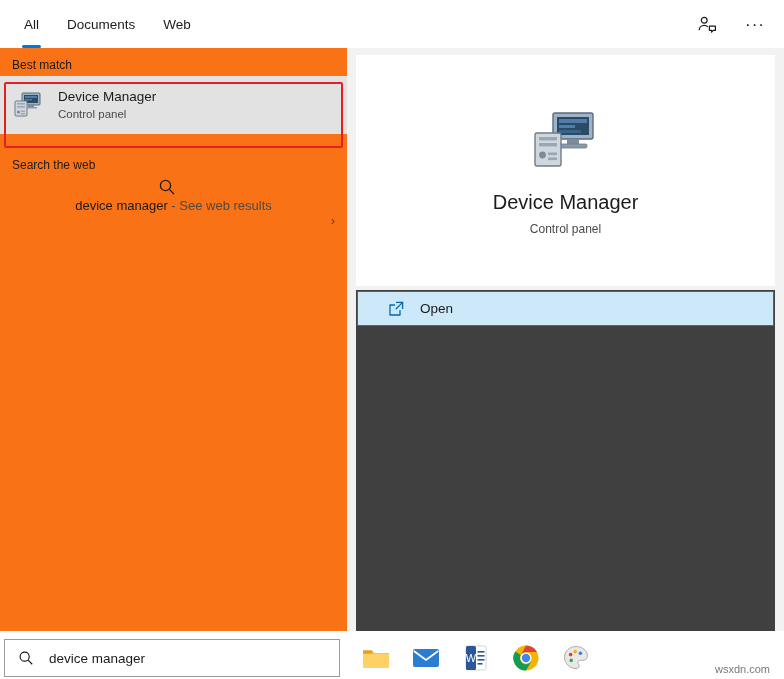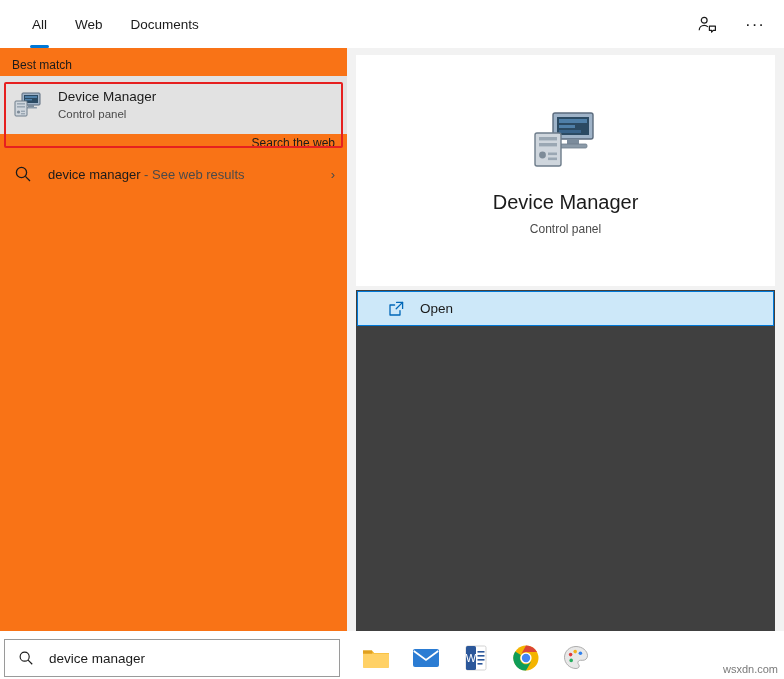--- a/index.html
+++ b/index.html
@@ -11,21 +11,21 @@
     color:#1b1b1b;
     overflow:hidden;
     position:relative;
   }
   
   .topbar{
     position:absolute;left:0;top:0;width:784px;height:48px;
     background:#ffffff;
     display:flex;align-items:center;
   }
-  .tabs{display:flex;align-items:center;height:48px;padding-left:18px;}
+  .tabs{display:flex;align-items:center;height:48px;padding-left:10px;}
   .tab{
     position:relative;
     height:48px;display:flex;align-items:center;justify-content:center;
     padding:0 14px;
     font-size:13.5px;color:#1b1b1b;
     cursor:default;
   }
   .tab.active{font-weight:400;}
   .tab.active:after{
     content:"";position:absolute;left:12px;right:12px;bottom:0;height:3px;
@@ -70,21 +70,21 @@
   }
   .result-icon{
     width:32px;height:32px;margin-right:14px;
     display:flex;align-items:center;justify-content:center;
     flex:0 0 32px;
   }
   .result-text{display:flex;flex-direction:column;justify-content:center;}
   .result-title{font-size:13.5px;color:#1b1b1b;line-height:17px;}
   .result-sub{font-size:11.5px;color:#4a4a4a;line-height:15px;margin-top:2px;}
   .web-row{
-    height:40px;display:flex;align-items:center;padding:0 12px;
+    height:40px;display:flex;align-items:center;padding:0 12px;flex-direction:column;
   }
   .web-search-icon{
     width:22px;height:22px;margin-right:14px;flex:0 0 22px;
     display:flex;align-items:center;justify-content:center;color:#1b1b1b;
   }
   .web-text{font-size:13px;color:#1b1b1b;}
   .web-text .q{color:#1b1b1b;}
   .web-text .sfx{color:#4a4a4a;}
   .chev{margin-left:auto;color:#4a4a4a;font-size:13px;}
   
@@ -136,37 +136,37 @@
   .searchbox input{
     border:none;outline:none;font-family:"Liberation Sans", sans-serif;
     font-size:13.5px;color:#1b1b1b;background:transparent;width:260px;
   }
   .tray{
     position:absolute;left:352px;top:636px;width:432px;height:43px;
     display:flex;align-items:center;gap:18px;padding-left:8px;
   }
   .tray-icon{width:32px;height:32px;display:flex;align-items:center;justify-content:center;}
   .watermark{
-    position:absolute;right:6px;bottom:4px;
+    position:absolute;right:14px;bottom:4px;
     font-size:11px;color:#7a7a7a;
   }
 </style>
 </head>
 <body>
 
 <div class="topbar">
   <div class="tabs">
     <div class="tab active">
       <span>All</span>
     </div>
     <div class="tab">
+      <span>Documents</span>
+    </div>
+    <div class="tab">
       <span>Web</span>
-    </div>
-    <div class="tab">
-      <span>Documents</span>
     </div>
   </div>
   <div class="topbar-right">
     <div class="icon-btn">
       <svg width="20" height="20" viewBox="0 0 20 20" aria-hidden="true">
         <circle cx="7.2" cy="6.2" r="2.9" fill="none" stroke="#1b1b1b" stroke-width="1.2"></circle>
         <path d="M2.2 16.3c0-3.0 2.3-5.0 5.0-5.0 1.5 0 2.8 0.6 3.7 1.5" fill="none" stroke="#1b1b1b" stroke-width="1.2"></path>
         <path d="M12.4 12.2h6.0v4.2h-2.2l-1.6 1.8v-1.8h-2.2z" fill="none" stroke="#1b1b1b" stroke-width="1.2" stroke-linejoin="round"></path>
       </svg>
     </div>
@@ -198,21 +198,21 @@
         <rect x="9" y="21.6" width="4" height="1.4" fill="#9aa7b3"></rect>
         <rect x="9" y="24" width="4" height="1.4" fill="#9aa7b3"></rect>
       </svg>
     </div>
     <div class="result-text">
       <div class="result-title">Device Manager</div>
       <div class="result-sub">Control panel</div>
     </div>
   </div>
 
-  <div class="section-head" style="padding-top:2px;text-align:right;">Search the web</div>
+  <div class="section-head" style="padding-top:24px;">Search the web</div>
 
   <div class="web-row">
     <div class="web-search-icon">
       <svg width="18" height="18" viewBox="0 0 18 18" aria-hidden="true">
         <circle cx="7.5" cy="7.5" r="5.1" fill="none" stroke="#1b1b1b" stroke-width="1.3"></circle>
         <line x1="11.4" y1="11.4" x2="16" y2="16" stroke="#1b1b1b" stroke-width="1.3"></line>
       </svg>
     </div>
     <div class="web-text">
       <span class="q">device manager</span><span class="sfx"> - See web results</span>

